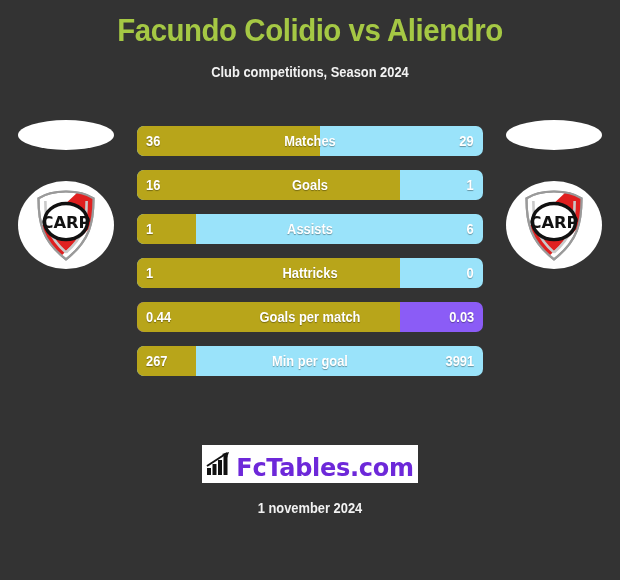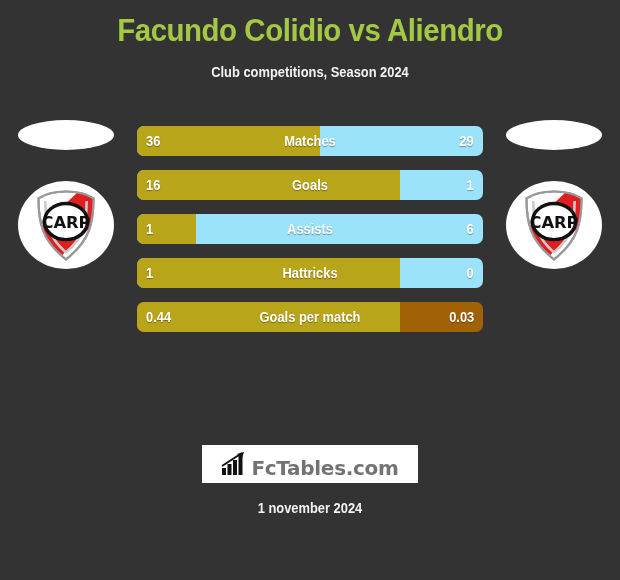--- a/index.html
+++ b/index.html
@@ -121,23 +121,23 @@
     width: 216px;
     height: 38px;
     background: #ffffff;
     display: flex;
     align-items: center;
     justify-content: center;
     gap: 4px;
   }
   .brand-icon { display: block; }
   .brand-text {
-    font-size: 20px;
-    font-weight: bold;
-    color: #737373;
+    font-size: 24px;
+    font-weight: bold;
+    color: #6d28d9;
     letter-spacing: -0.3px;
     font-family: "DejaVu Sans", sans-serif;
     margin-top: 8px;
   }
 
   
   .footer {
     position: absolute;
     top: 500px;
     left: 0;
@@ -218,25 +218,31 @@
         <span class="stat-home">1</span>
         <span class="stat-label">Assists</span>
         <span class="stat-away">6</span>
       </div>
       <div class="stat-row" style="background: rgb(154, 227, 250);">
         <div class="stat-fill" style="width: 76%; background: rgb(184, 165, 26);"></div>
         <span class="stat-home">1</span>
         <span class="stat-label">Hattricks</span>
         <span class="stat-away">0</span>
       </div>
-      <div class="stat-row" style="background: #a16207;">
+      <div class="stat-row" style="background: #8b5cf6;">
         <div class="stat-fill" style="width: 76%; background: rgb(184, 165, 26);"></div>
         <span class="stat-home">0.44</span>
         <span class="stat-label">Goals per match</span>
         <span class="stat-away">0.03</span>
+      </div>
+      <div class="stat-row" style="background: rgb(154, 227, 250);">
+        <div class="stat-fill" style="width: 17%; background: rgb(184, 165, 26);"></div>
+        <span class="stat-home">267</span>
+        <span class="stat-label">Min per goal</span>
+        <span class="stat-away">3991</span>
       </div>
     </div>
 
   <div class="brand">
     <svg class="brand-icon" width="26" height="24" viewBox="0 0 26 24">
       <rect x="1" y="16" width="4" height="7" fill="#111111"></rect>
       <rect x="6.5" y="12" width="4" height="11" fill="#111111"></rect>
       <rect x="12" y="8" width="4" height="15" fill="#111111"></rect>
       <rect x="17.5" y="4" width="4" height="19" fill="#111111"></rect>
       <path d="M1 14 L21 1" stroke="#111111" stroke-width="2" fill="none"></path>

